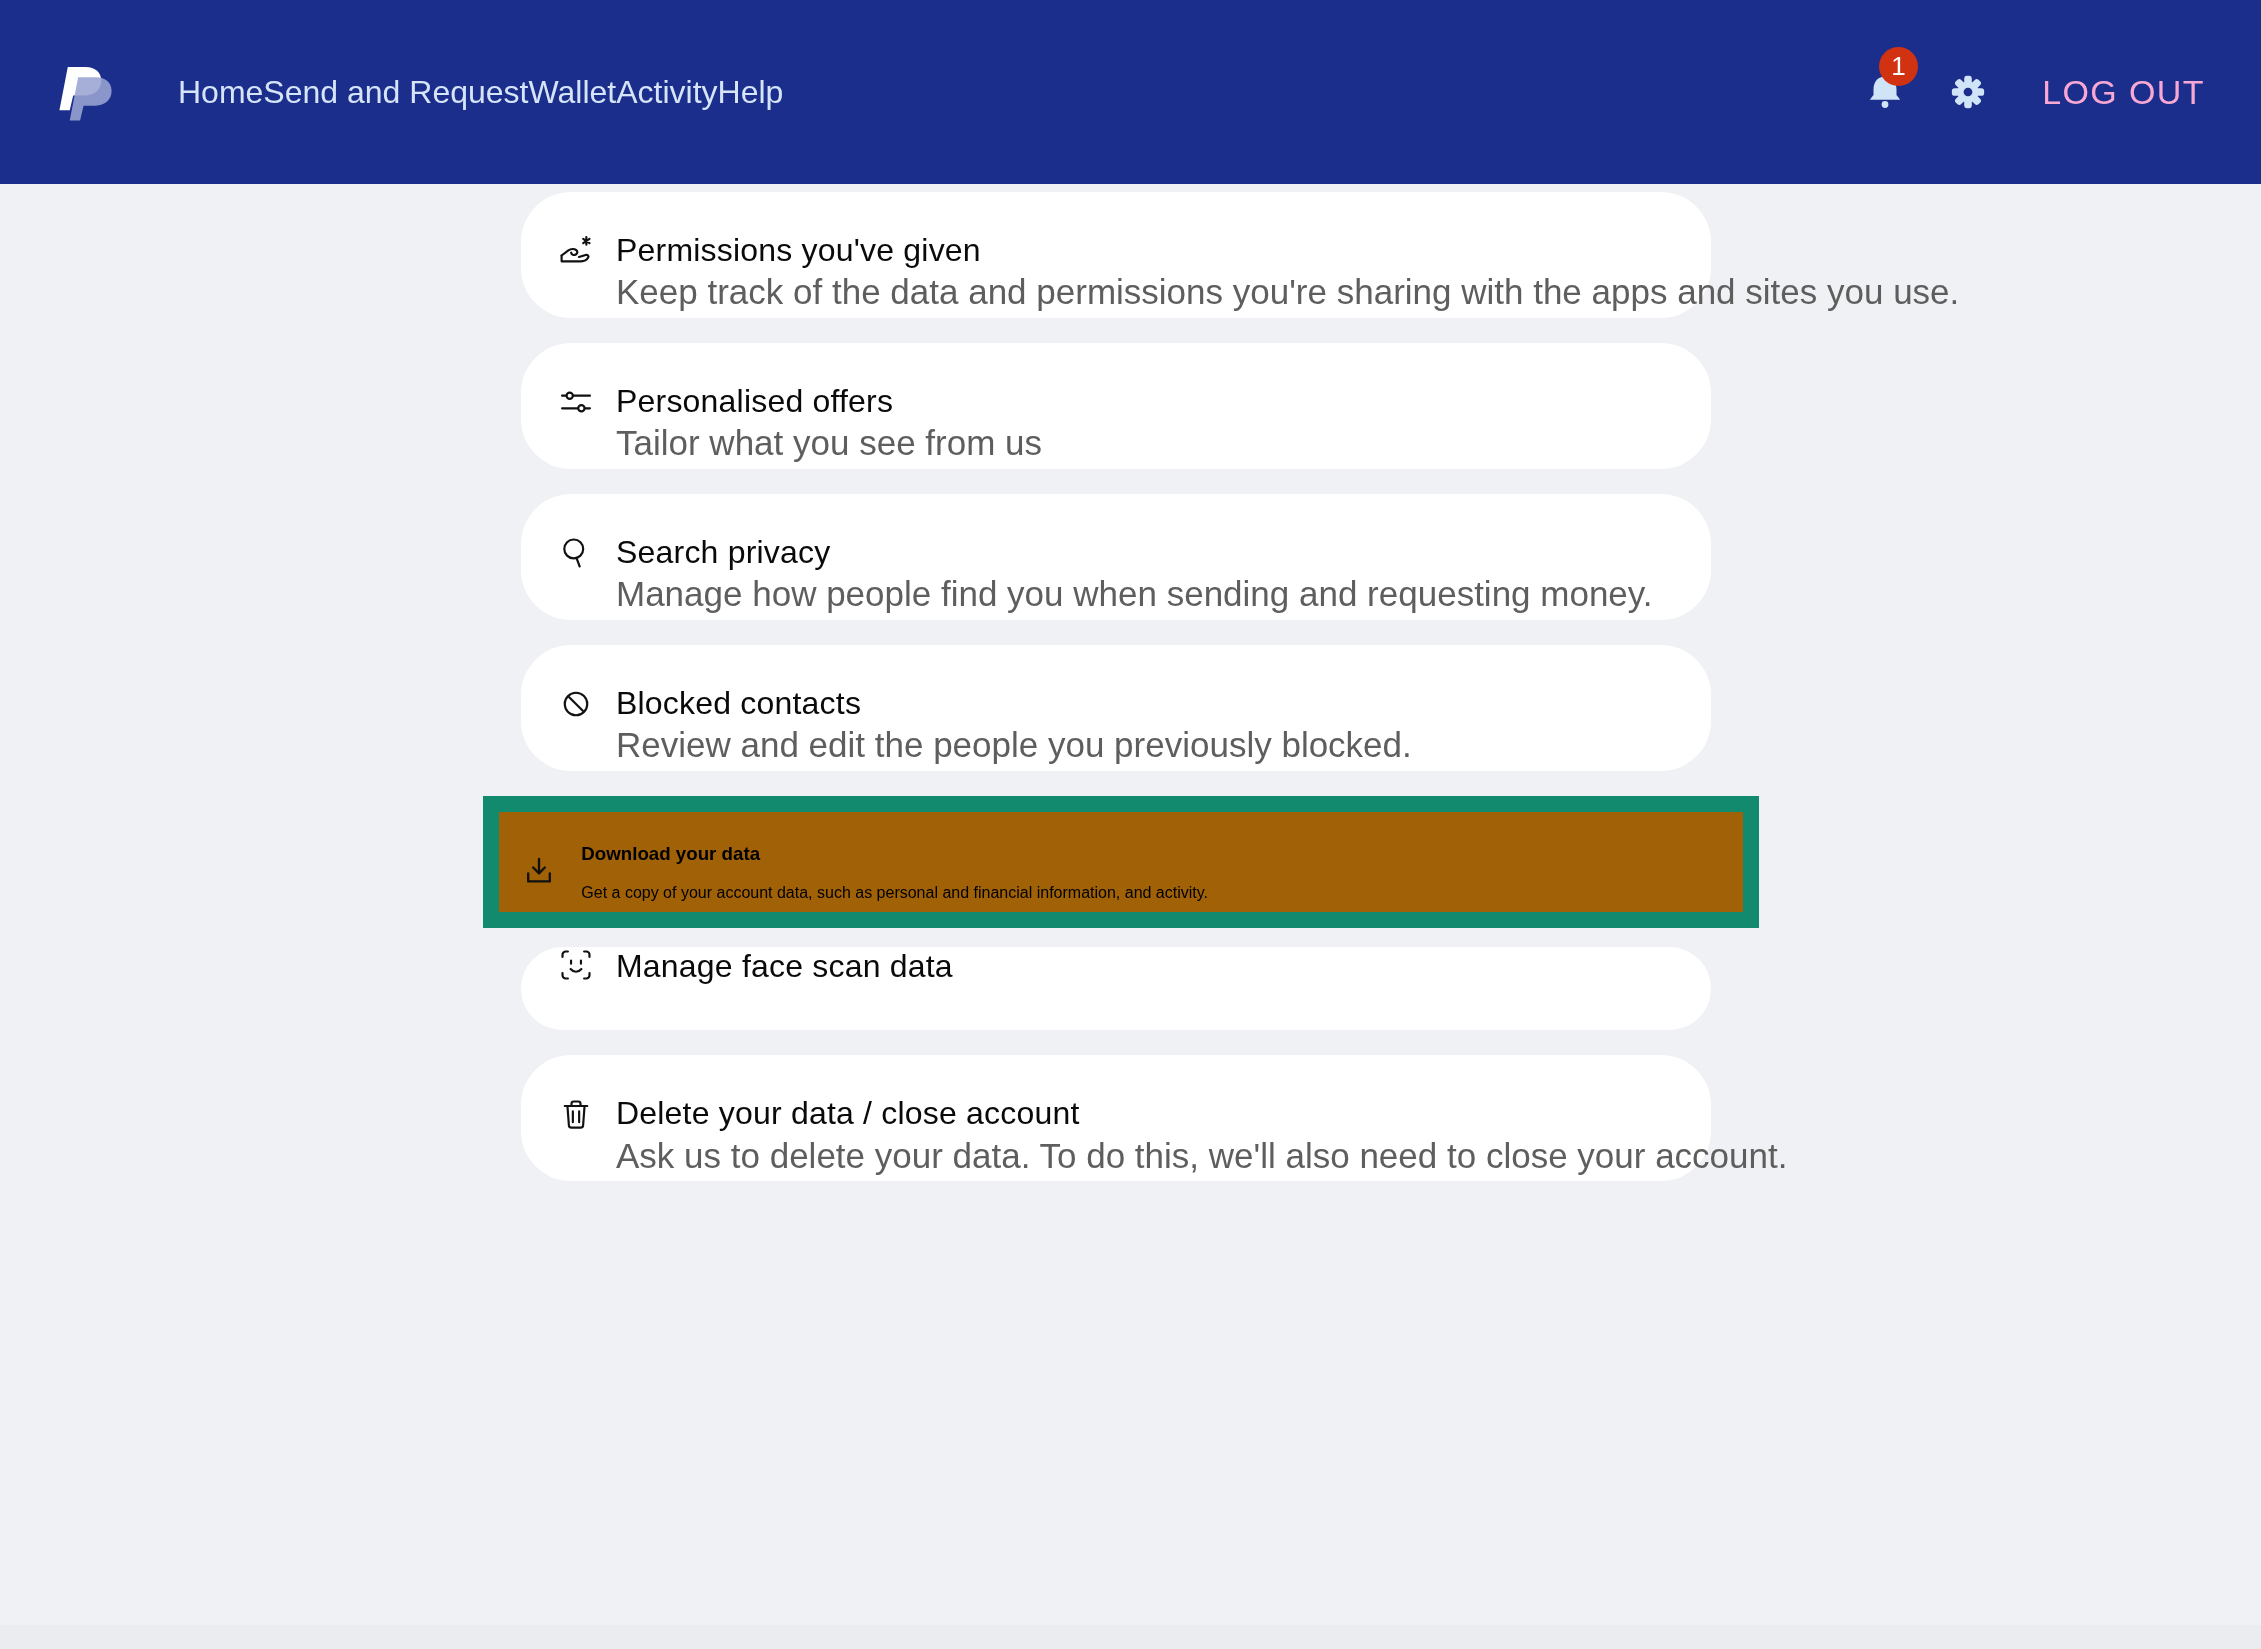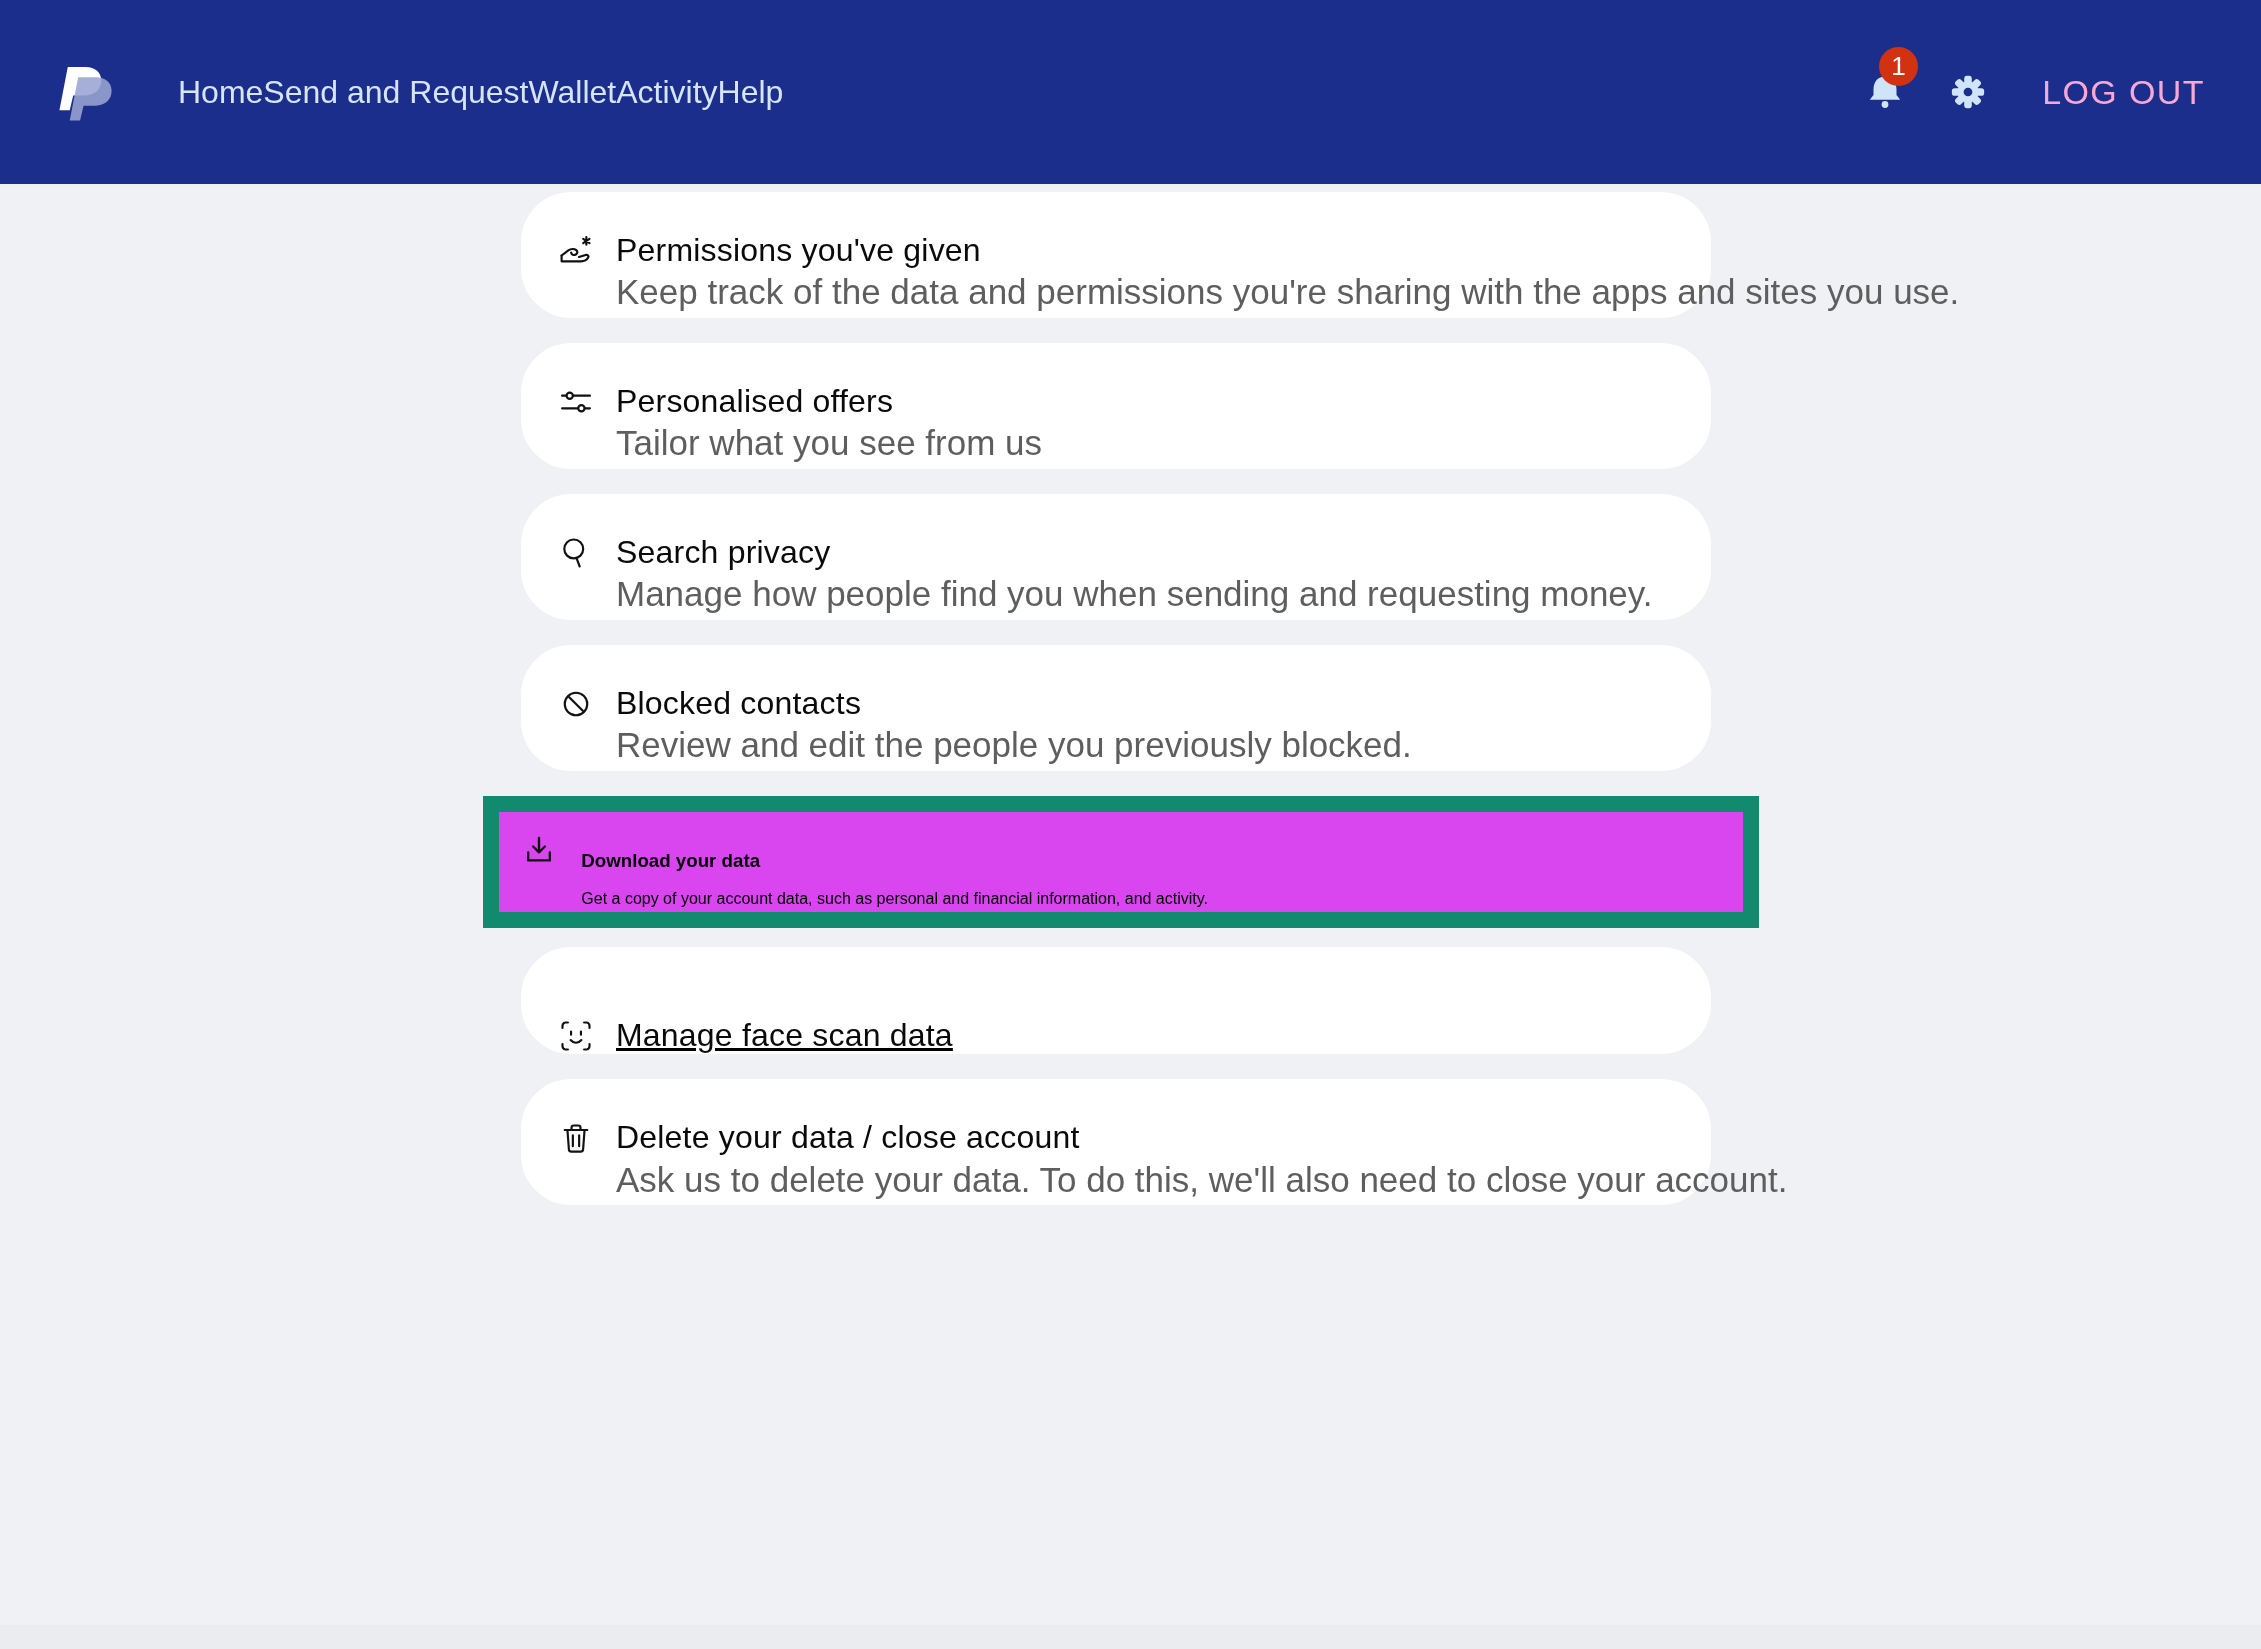--- a/index.html
+++ b/index.html
@@ -31,41 +31,41 @@
     font-size:34px;letter-spacing:1.4px;color:#f9a8d4;cursor:pointer;
     margin-left:11.5px;white-space:nowrap;
   }
   
   .main{width:1190px;margin:7.6px 0 0 521px;}
   .card{
     background:#ffffff;border-radius:50px;height:126px;box-sizing:border-box;
     padding:39px 38px 0 37px;display:flex;align-items:flex-start;
     margin-bottom:25px;cursor:pointer;
   }
-  .card.compact{height:107px;align-items:flex-end;padding-top:0;text-decoration:underline;}
+  .card.compact{height:83px;align-items:flex-start;padding-top:0;}
   .icon{width:36px;height:36px;flex:0 0 36px;margin-right:22px;margin-top:2.9px;}
   .card.compact .icon{margin-top:0;}
   .card h3{
     margin:0;font-size:32px;line-height:38px;font-weight:500;color:#0a0a0a;
     letter-spacing:0.2px;white-space:nowrap;
   }
   .card p{
     margin:6.7px 0 0;font-size:35px;line-height:34px;color:#5e5e5e;white-space:nowrap;
   }
   .section-heading{
     margin:74px 0 0 1.9px;font-size:34px;line-height:42px;font-weight:700;color:#000000;
   }
   
   .highlight-outer{
     margin-left:-38px;width:1276px;box-sizing:border-box;background:#118a6e;
     padding:16.3px;margin-bottom:19px;
   }
   .highlight-inner{
-    background:#d946ef;height:100px;box-sizing:border-box;display:flex;
-    align-items:flex-start;padding:19px 29px 0 22px;cursor:pointer;
+    background:#a16207;height:100px;box-sizing:border-box;display:flex;
+    align-items:center;padding:19px 29px 0 22px;cursor:pointer;
   }
   .highlight-inner .icon{margin-top:1.9px;margin-right:24px;}
   .footer-strip{
     position:absolute;left:0;bottom:0;width:100%;height:25px;background:#eaecef;
   }
   svg{display:block;}
 </style>
 </head>
 <body>
 

